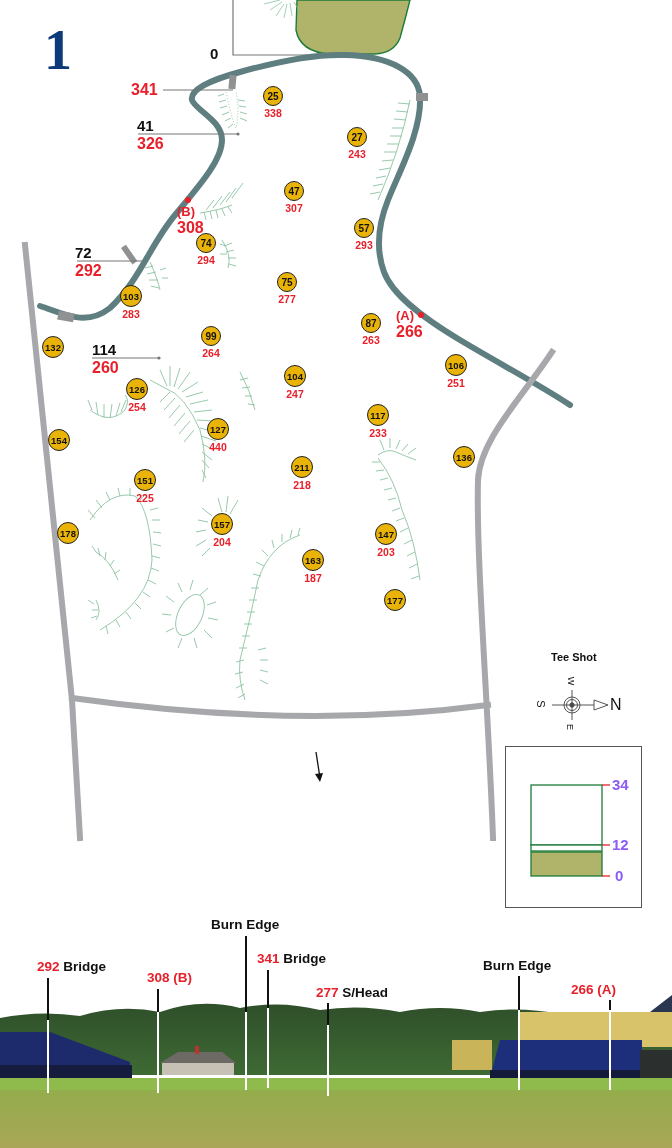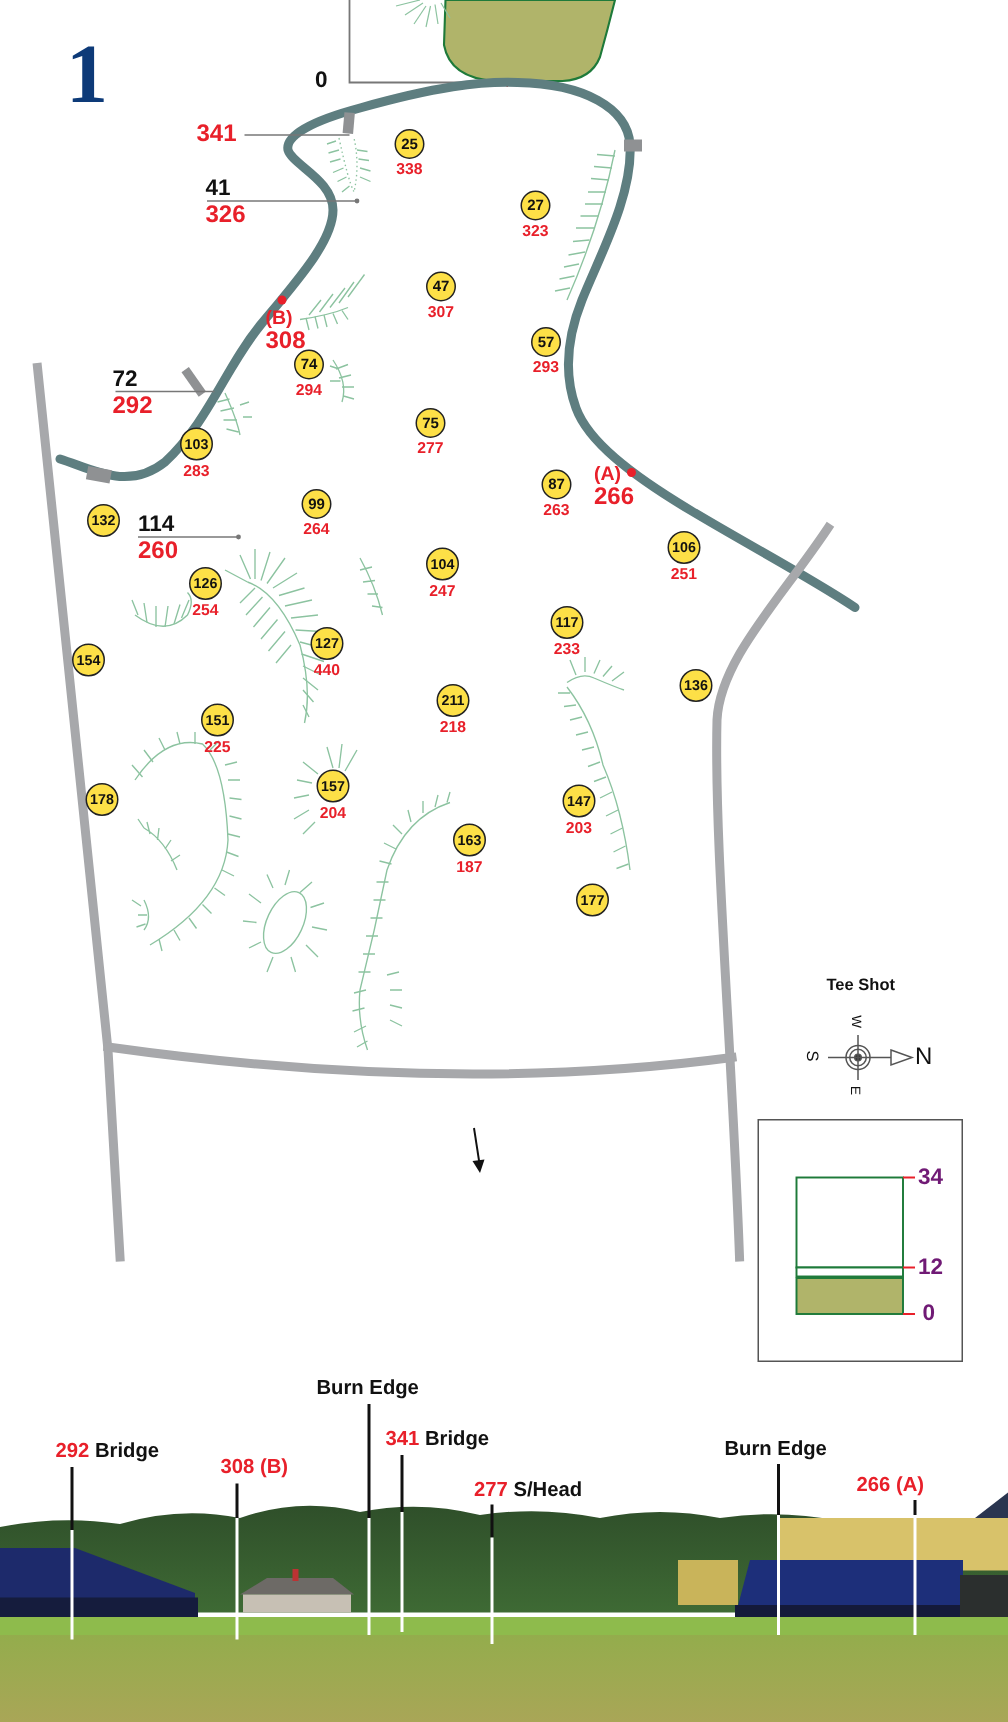--- a/index.html
+++ b/index.html
@@ -1,30 +1,30 @@
 <!DOCTYPE html>
 <html><head>
 <meta charset="utf-8">
 <style>
   html, body { margin:0; padding:0; background:#ffffff; }
   body { width:672px; height:1148px; position:relative; overflow:hidden; font-family:"Liberation Sans", sans-serif; }
   #map { position:absolute; left:0; top:0; width:672px; height:900px; }
   .hole-num { position:absolute; left:44px; top:22px; font-family:"Liberation Serif", serif; font-size:56px; font-weight:bold; color:#0d3a78; line-height:1; }
   .marker { position:absolute; width:28px; text-align:center; transform:translateX(-50%); }
-  .circ { width:20px; height:20px; border:1.2px solid #222; border-radius:50%; margin:0 auto; display:flex; align-items:center; justify-content:center; font-size:10px; font-weight:bold; color:#111; background:#fde047; box-sizing:border-box; }
+  .circ { width:20px; height:20px; border:1.2px solid #222; border-radius:50%; margin:0 auto; display:flex; align-items:center; justify-content:center; font-size:10px; font-weight:bold; color:#111; background:#eab308; box-sizing:border-box; }
   .circ.w3 { width:22px; height:22px; font-size:9.5px; }
   .red-num { font-size:10.5px; font-weight:bold; color:#e8202a; margin-top:2px; line-height:1; }
   .callout { position:absolute; font-weight:bold; line-height:1; }
   .callout .blk { color:#111; font-size:15px; }
   .callout .red { color:#e8202a; font-size:16px; }
   .ptlabel { position:absolute; color:#e8202a; font-weight:bold; font-size:13px; line-height:1; }
   .ptlabel .sub { font-size:16px; display:block; margin-top:2px; text-align:center; }
   .tee-title { position:absolute; left:551px; top:651px; font-size:11px; font-weight:bold; color:#111; }
   .green-box { position:absolute; left:505px; top:746px; width:137px; height:162px; border:1.3px solid #555; box-sizing:border-box; background:#fff; }
-  .gb-label { position:absolute; color:#701a75; font-weight:bold; font-size:15px; line-height:1; }
+  .gb-label { position:absolute; color:#8b5cf6; font-weight:bold; font-size:15px; line-height:1; }
   #photo { position:absolute; left:0; top:900px; width:672px; height:248px; }
   .plabel { position:absolute; font-weight:bold; font-size:13.5px; color:#111; white-space:nowrap; line-height:1; }
   .plabel .r { color:#e8202a; }
 </style>
 </head>
 <body>
 
 <div id="map">
   <svg width="672" height="900" viewBox="0 0 672 900" style="position:absolute;left:0;top:0;">
     <defs>
@@ -160,21 +160,21 @@
     <span>(A)</span>
     <span class="sub">266</span>
   </div>
 
   <div class="marker" style="left:273px;top:86px;">
       <div class="circ">25</div>
       <div class="red-num">338</div>
     </div>
   <div class="marker" style="left:357px;top:127px;">
       <div class="circ">27</div>
-      <div class="red-num">323</div>
+      <div class="red-num">243</div>
     </div>
   <div class="marker" style="left:294px;top:181px;">
       <div class="circ">47</div>
       <div class="red-num">307</div>
     </div>
   <div class="marker" style="left:364px;top:218px;">
       <div class="circ">57</div>
       <div class="red-num">293</div>
     </div>
   <div class="marker" style="left:206px;top:233px;">
@@ -190,21 +190,21 @@
       <div class="red-num">283</div>
     </div>
   <div class="marker" style="left:371px;top:313px;">
       <div class="circ">87</div>
       <div class="red-num">263</div>
     </div>
   <div class="marker" style="left:211px;top:326px;">
       <div class="circ">99</div>
       <div class="red-num">264</div>
     </div>
-  <div class="marker" style="left:53px;top:336px;margin-left:16px;">
+  <div class="marker" style="left:53px;top:336px;">
       <div class="circ w3">132</div>
     </div>
   <div class="marker" style="left:456px;top:354px;">
       <div class="circ w3">106</div>
       <div class="red-num">251</div>
     </div>
   <div class="marker" style="left:137px;top:378px;">
       <div class="circ w3">126</div>
       <div class="red-num">254</div>
     </div>

